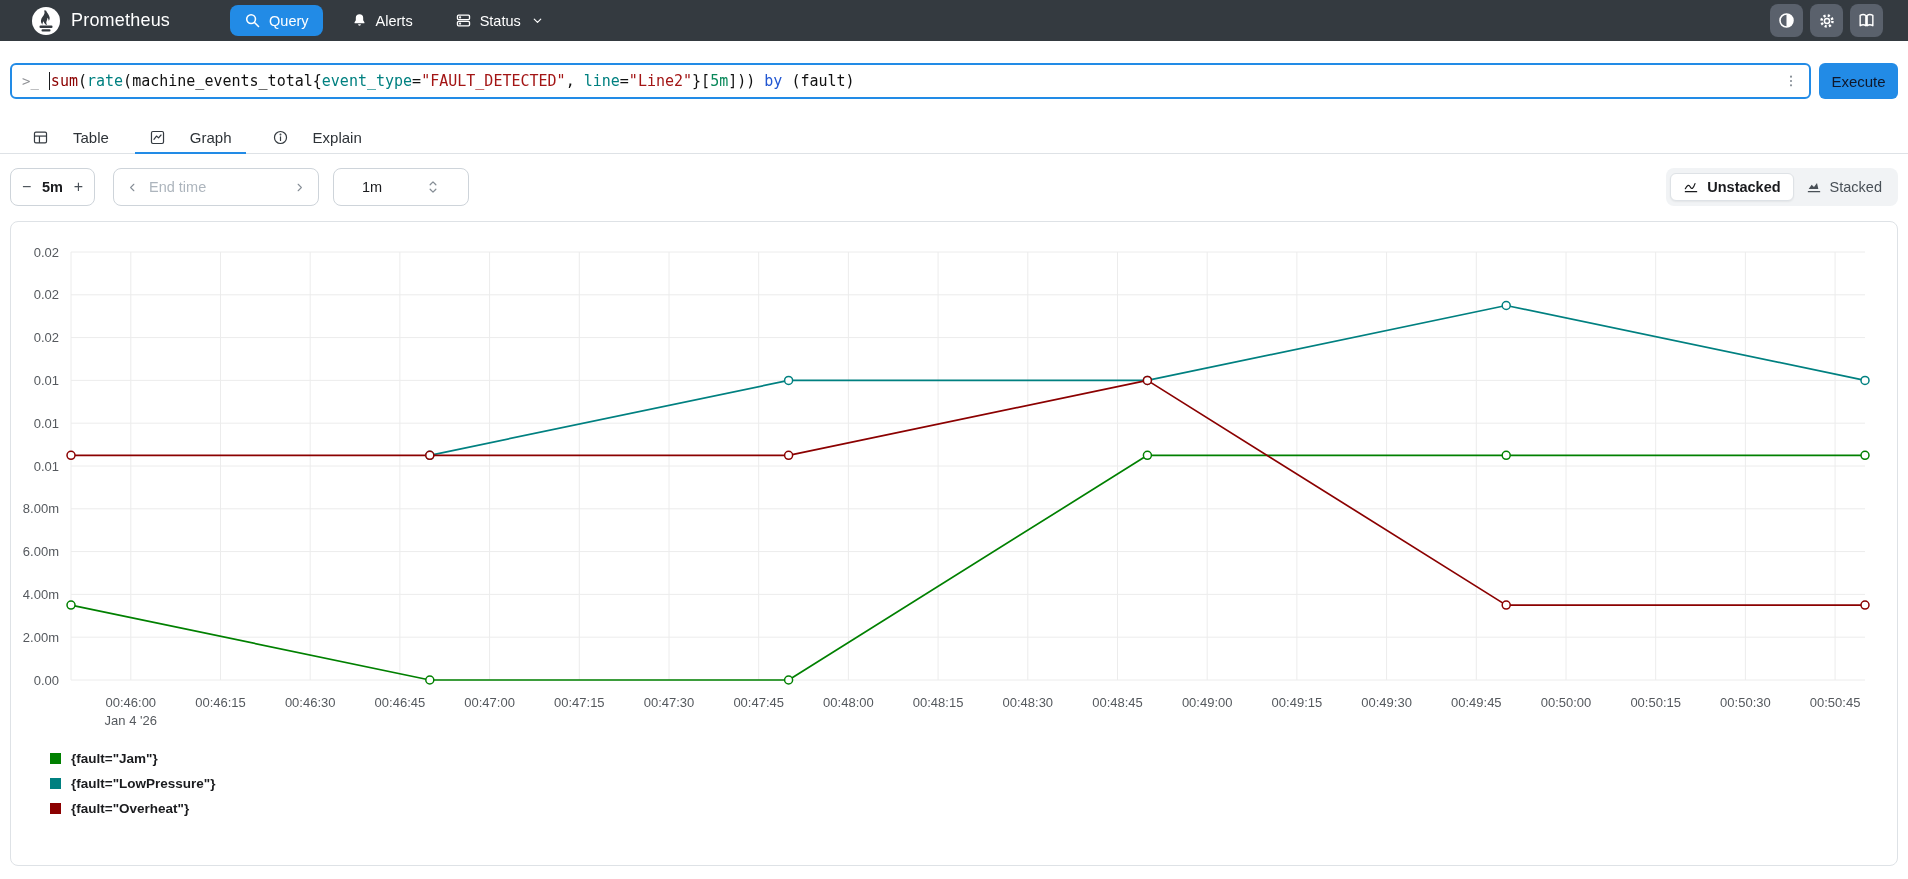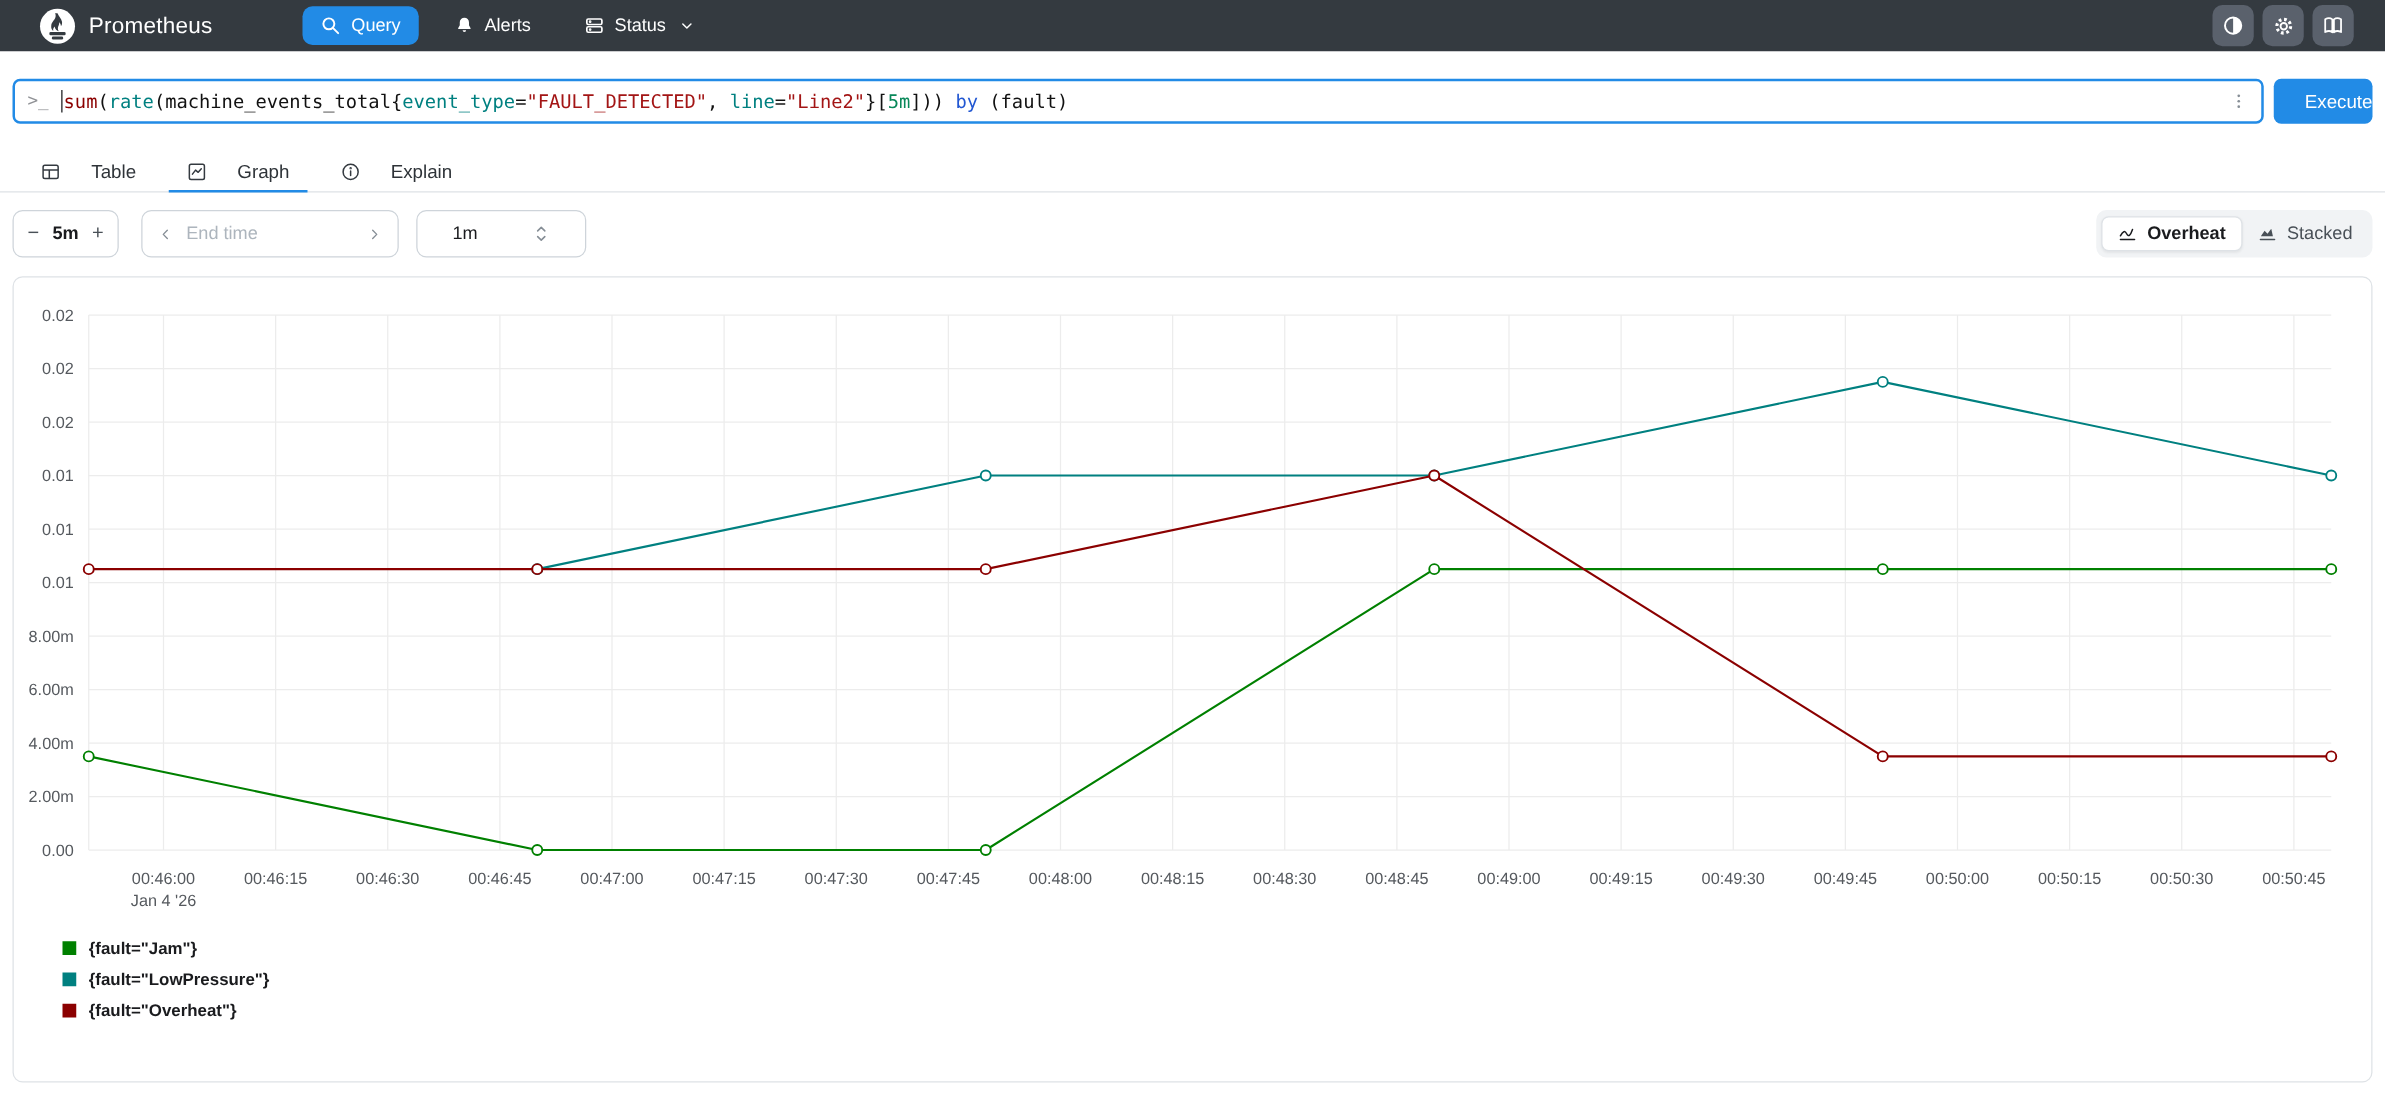--- a/index.html
+++ b/index.html
@@ -4,40 +4,40 @@
 <style>
   * { box-sizing: border-box; margin: 0; padding: 0; }
   html,body { width:1908px; height:879px; background:#fff; font-family:"Liberation Sans", sans-serif; overflow:hidden; }
 
   
   .navbar { height:41px; background:#343a40; display:flex; align-items:center; padding:0 25px; color:#fff; }
   .brand { display:flex; align-items:center; gap:10px; margin-left:6px; }
   .brand-title { font-size:18px; font-weight:400; letter-spacing:.2px; }
   .nav-menu { display:flex; align-items:center; margin-left:60px; gap:14px; }
   .nav-item { display:flex; align-items:center; gap:8px; font-size:14.5px; color:#fff; padding:7px 14px; border-radius:8px; cursor:pointer; }
-  .nav-item.active { background:#228be6;margin-left:12px; }
+  .nav-item.active { background:#228be6; }
   .nav-spacer { flex:1; }
   .nav-iconbtn { width:33px; height:33px; border-radius:8px; background:#5a616c; display:flex; align-items:center; justify-content:center; margin-left:7px; cursor:pointer; }
 
   
   .query-row { display:flex; align-items:stretch; gap:8px; margin:22px 10px 0 10px; }
   .query-input { flex:1; border:2px solid #228be6; border-radius:6px; background:#fff; display:flex; align-items:center; padding:0 10px; height:36px; }
   .prompt { font-family:"DejaVu Sans Mono", monospace; color:#909296; font-size:14px; margin-right:10px; white-space:pre; }
   .code { flex:1; font-family:"DejaVu Sans Mono", monospace; font-size:15px; white-space:pre; color:#111; display:flex; align-items:center; }
   .caret { display:inline-block; width:1.5px; height:18px; background:#1a1b1e; margin-right:0.5px; }
   .tok-aggregate { color:#8b0000; }
   .tok-function  { color:#008080; }
   .tok-label     { color:#008080; }
   .tok-metric    { color:#111; }
   .tok-string    { color:#a31515; }
   .tok-duration  { color:#09885a; }
   .tok-keyword   { color:#2257d2; }
   .tok-plain     { color:#111; }
   .kebab { margin-left:auto; cursor:pointer; display:flex; align-items:center; }
-  .execute-btn { width:79px; height:36px; background:#228be6; border:none; border-radius:6px; color:#ffffff; font-size:15px; font-family:"Liberation Sans",sans-serif; cursor:pointer;text-align:right; }
+  .execute-btn { width:79px; height:36px; background:#228be6; border:none; border-radius:6px; color:#0f172a; font-size:15px; font-family:"Liberation Sans",sans-serif; cursor:pointer; }
 
   
   .tabs-row { display:flex; align-items:flex-end; margin-top:21px; padding-left:18px; border-bottom:1px solid #dee2e6; height:34px; }
   .tab { display:flex; align-items:flex-end; gap:24px; font-size:15px; color:#2e3338; padding:7px 14px; margin-right:12px; cursor:pointer; position:relative; }
   .tab.active::after { content:""; position:absolute; left:0; right:0; bottom:-1px; height:2.5px; background:#228be6; }
 
   
   .controls-row { display:flex; align-items:center; margin:14px 10px 0 10px; }
   .ctl { border:1px solid #ced4da; border-radius:8px; height:38px; display:flex; align-items:center; background:#fff; }
   .duration { width:85px; justify-content:space-between; padding:0 11px; }
@@ -218,21 +218,21 @@
   </div>
 
   <div class="segmented">
     <div class="seg-item active">
       <span style="display:flex;">
         <svg width="16" height="16" viewBox="0 0 24 24" fill="none" stroke="#1a1b1e" stroke-width="1.8">
             <path d="M3.5 14.5c3-6 5.5-6.5 7.5-2.5s4.5 2.5 7-5" stroke-linecap="round"></path>
             <line x1="3.5" y1="19" x2="20.5" y2="19" stroke-linecap="round"></line>
           </svg>
       </span>
-      <span>Overheat</span>
+      <span>Unstacked</span>
     </div>
     <div class="seg-item">
       <span style="display:flex;">
         <svg width="16" height="16" viewBox="0 0 24 24">
             <path d="M4 15l4.5-6.5 3.5 3.5 4.5-6 2 9z" fill="#495057"></path>
             <line x1="3.5" y1="19" x2="20.5" y2="19" stroke="#495057" stroke-width="1.8" stroke-linecap="round"></line>
           </svg>
       </span>
       <span>Stacked</span>
     </div>

